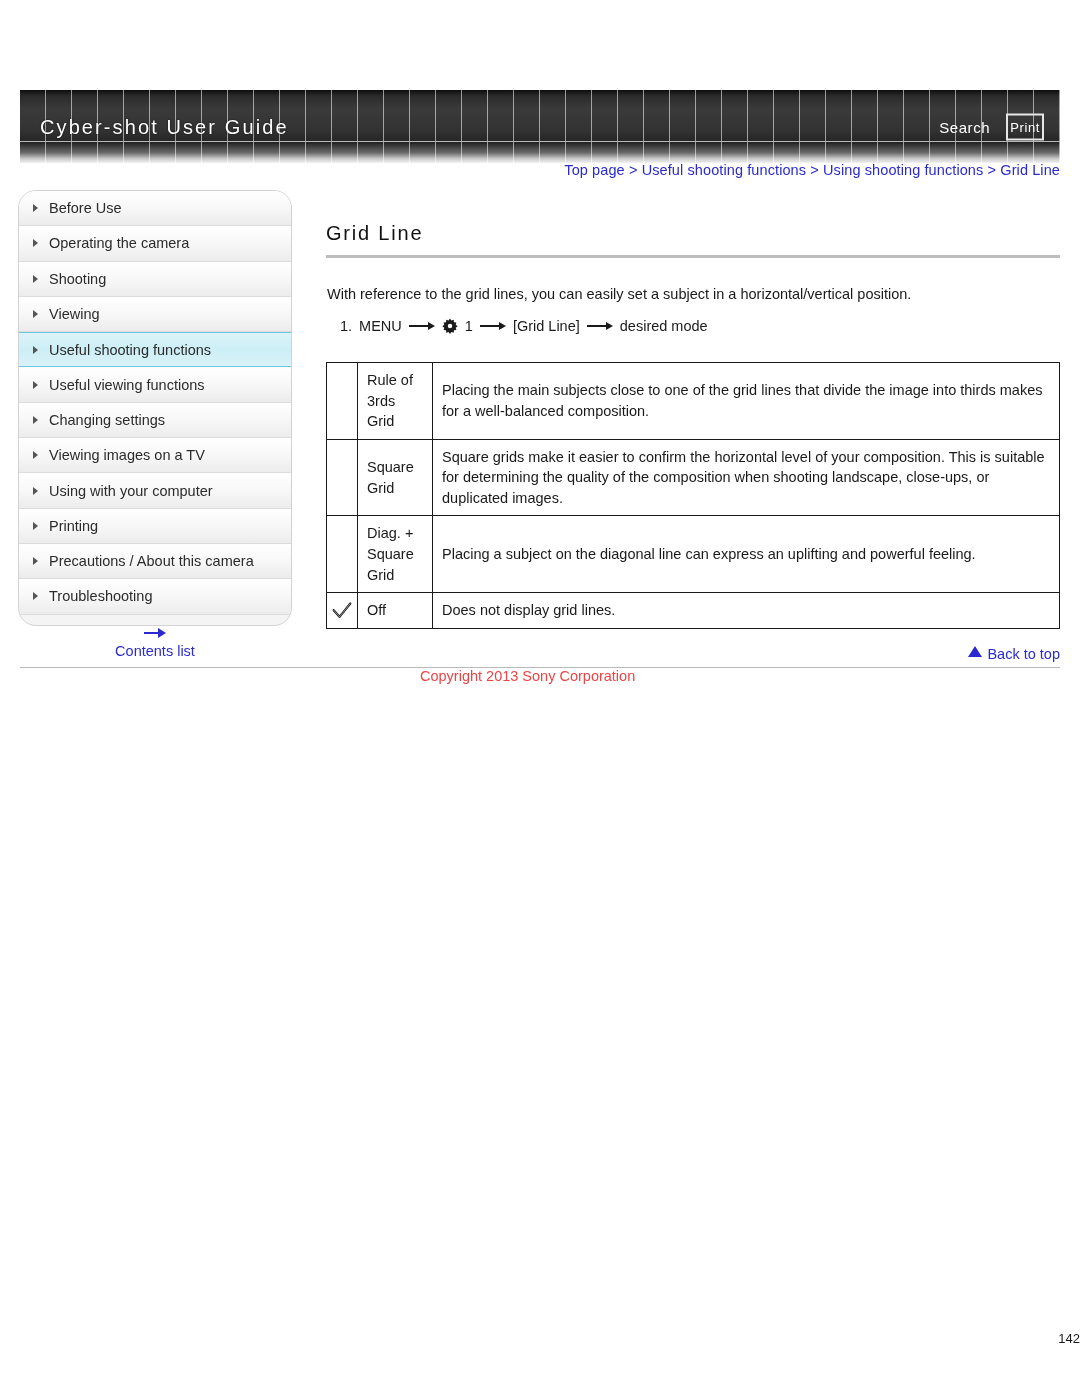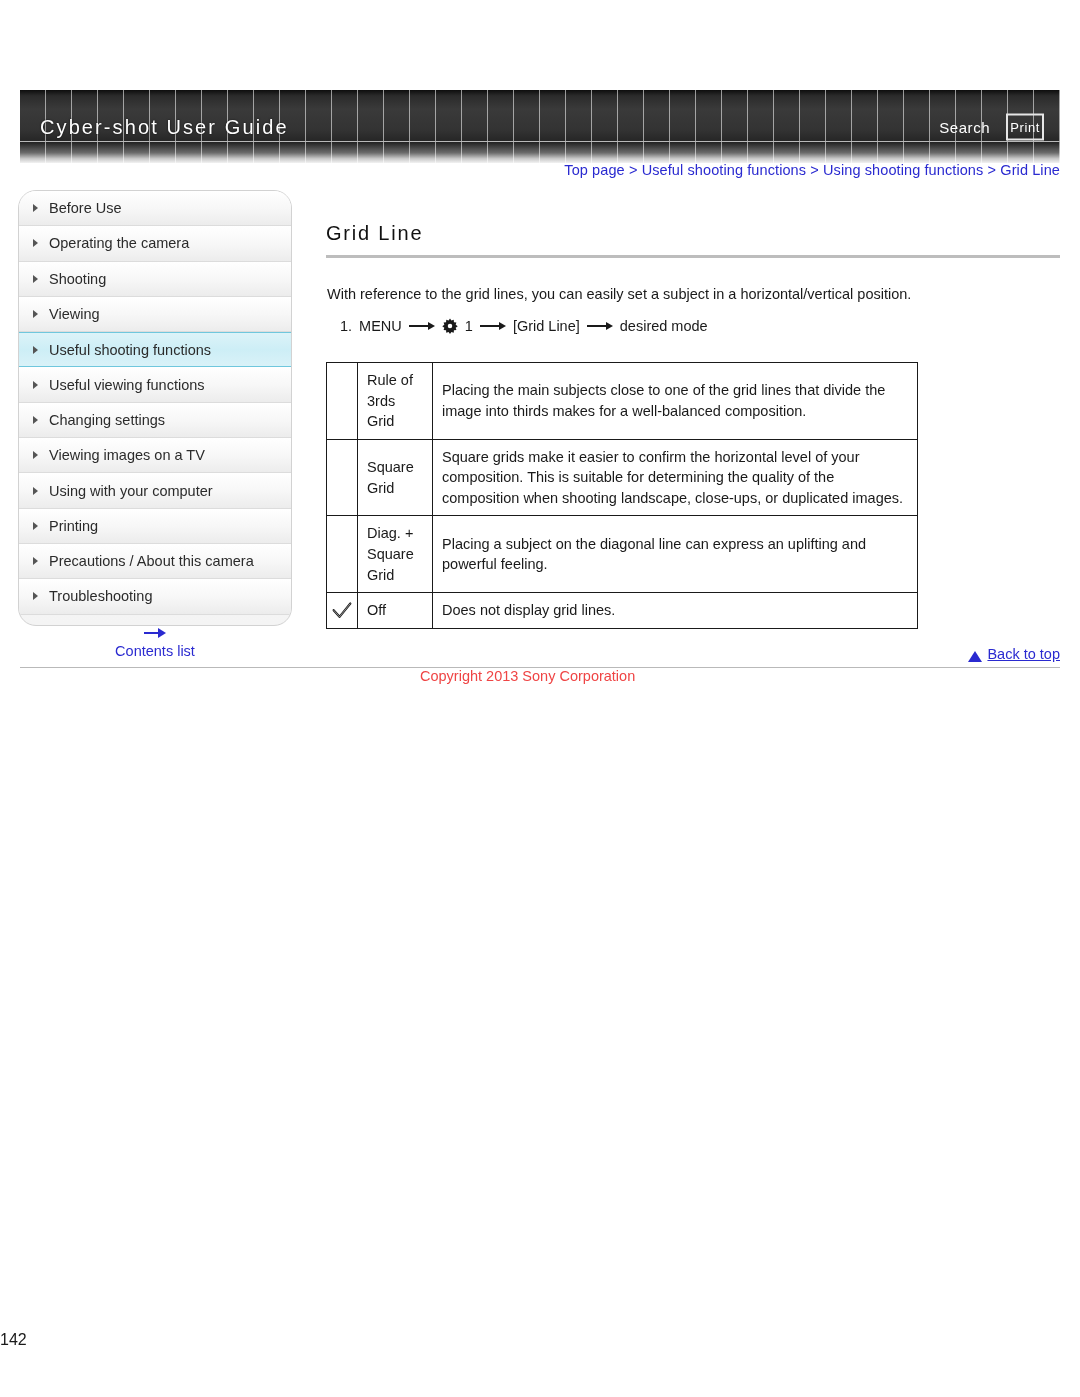--- a/index.html
+++ b/index.html
@@ -248,21 +248,21 @@
   .gear-icon {
     display: inline-block;
     width: 16px;
     height: 16px;
     vertical-align: -3px;
   }
 
   
   #options-table {
     border-collapse: collapse;
-    width: 592px;
+    width: 734px;
     font-size: 14.5px;
     color: #1a1a1a;
   }
   #options-table td {
     border: 1.6px solid #1a1a1a;
     vertical-align: middle;
     padding: 7px 9px;
     line-height: 1.42;
   }
   #options-table td.col-check {
@@ -283,23 +283,22 @@
 
   
   #back-to-top {
     position: absolute;
     right: 20px;
     top: 646px;
     font-size: 14.5px;
     color: #2a2ad0;
     cursor: pointer;
     display: flex;
-    align-items: flex-end;
+    align-items: flex-start;
     gap: 5px;
-    text-decoration: underline;
   }
   .triangle-up-icon {
     width: 0; height: 0;
     border-left: 7px solid transparent;
     border-right: 7px solid transparent;
     border-bottom: 11px solid #2a2ad0;
     display: inline-block;
   }
   #footer-rule {
     position: absolute;
@@ -314,22 +313,22 @@
     left: 420px;
     top: 668px;
     font-size: 14.5px;
     color: #ef4444;
   }
   #page-number {
     position: absolute;
     left: 0;
     right: 0;
     top: 1331px;
-    text-align: left;
-    font-size: 16px;
+    text-align: right;
+    font-size: 13px;
     color: #1a1a1a;
   }
 </style>
 </head>
 <body>
 
 <div id="header-banner">
   <div id="header-stripes"></div>
   <div id="header-title">Cyber-shot User Guide</div>
   <div id="header-actions">

